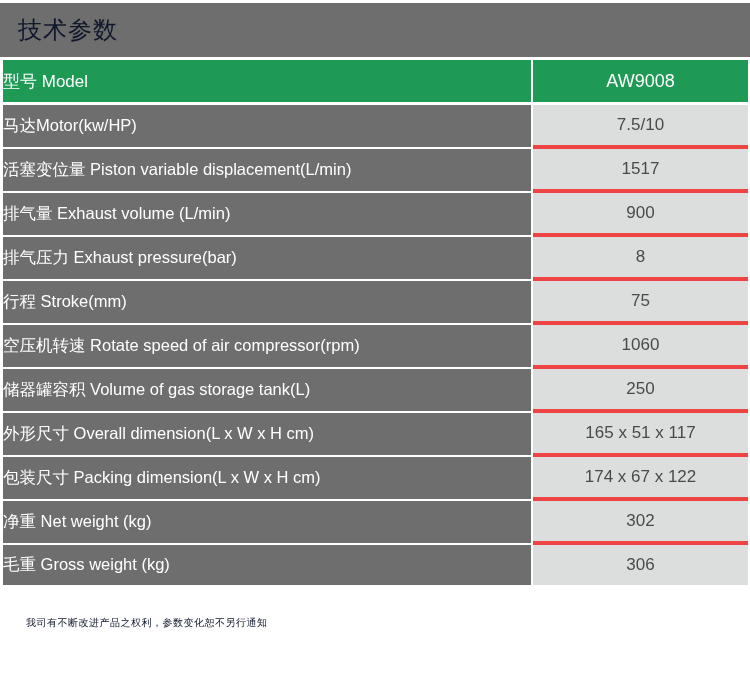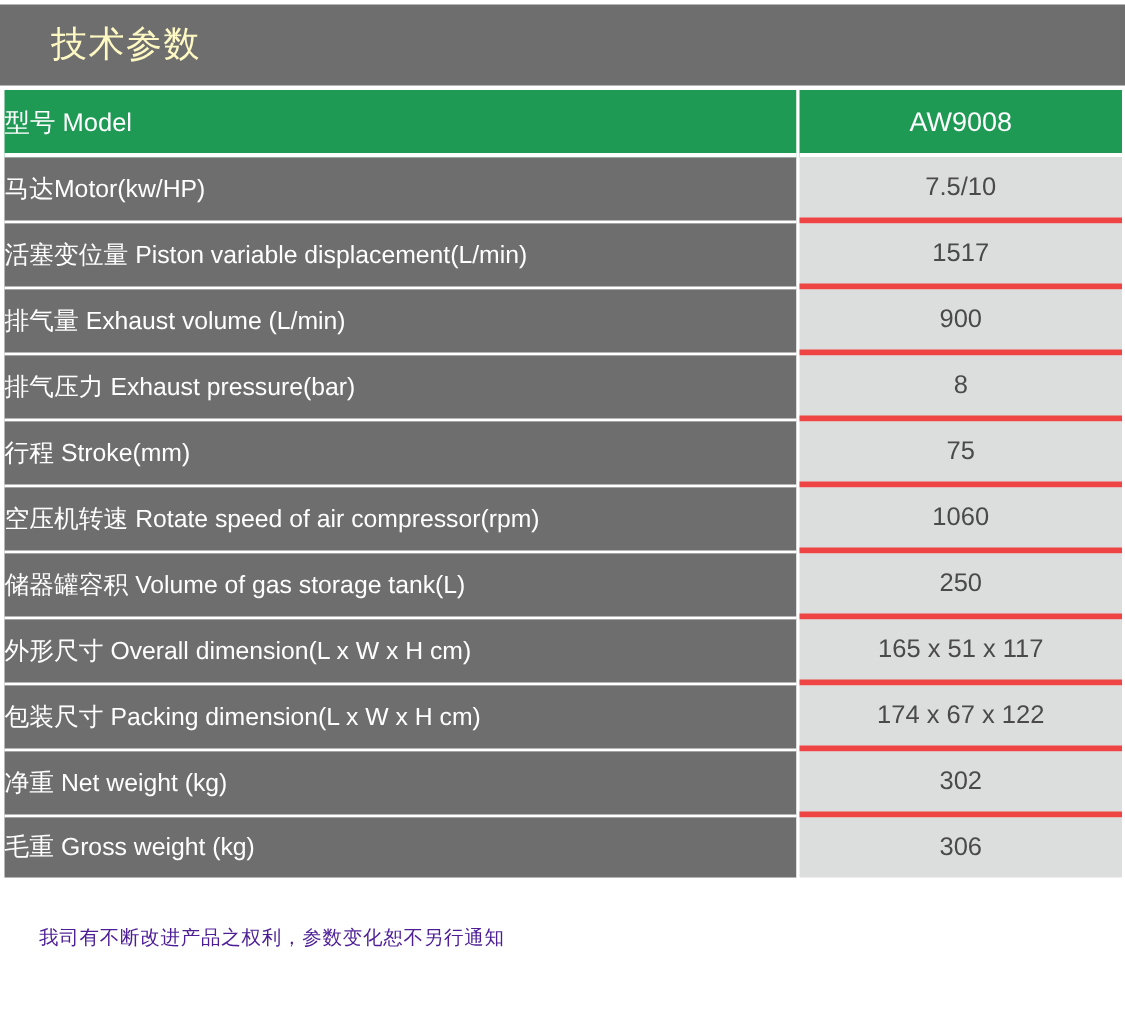--- a/index.html
+++ b/index.html
@@ -20,24 +20,24 @@
     position: absolute;
     left: 0;
     top: 3px;
     width: 750px;
     height: 54px;
     background: #6e6e6e;
     display: flex;
     align-items: center;
   }
   .spec-header-title {
-    color: #fef9c3;
+    color: #0f172a;
     font-size: 24px;
     letter-spacing: 1px;
-    padding-left: 34px;
+    padding-left: 18px;
     font-weight: 400;
     line-height: 1;
   }
 
   
   .spec-table {
     position: absolute;
     left: 3px;
     top: 60px;
     width: 615px;
@@ -106,22 +106,22 @@
   tr.row-last .cell-value { border-bottom: none; }
 
   
   .spec-note {
     position: absolute;
     left: 0;
     top: 616px;
     width: 700px;
     padding-left: 26px;
     box-sizing: border-box;
-    color: #4c1d95;
-    font-size: 13px;
+    color: #0f172a;
+    font-size: 10px;
     letter-spacing: 0.5px;
   }
 </style>
 </head>
 <body>
 
 <div class="spec-header">
   <div class="spec-header-title">技术参数</div>
 </div>
 

